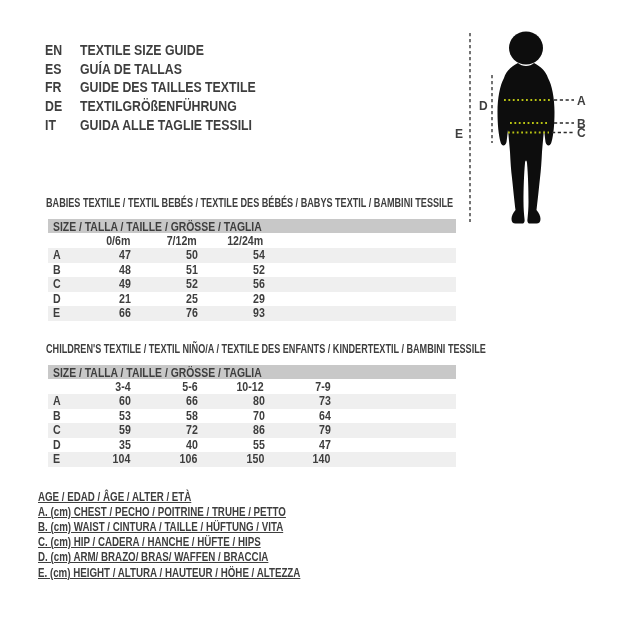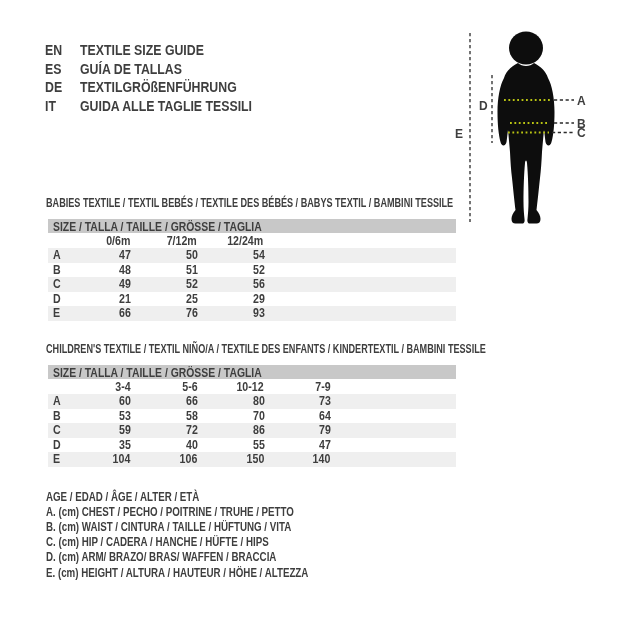--- a/index.html
+++ b/index.html
@@ -37,36 +37,40 @@
   .table-children { top:365px; }
   .tbar { height:14px; background:#c8c8c8; display:flex; align-items:center; padding-left:5px; font-size:13px; }
   .tcols { height:15px; }
   .tcols, .trow { display:grid; grid-template-columns:20px 64px 67px 67px 66px auto; align-items:center; }
   .trow { height:14.5px; }
   .trow.alt { background:#efefef; }
   .cell-lbl { padding-left:5px; text-align:left; }
   .cell-val { text-align:right; }
 
   
-  .legend { position:absolute; left:46px; top:489px; font-size:12.5px; }
+  .legend { position:absolute; left:38px; top:489px; font-size:12.5px;text-decoration:underline; }
   .legend-line { height:15.2px; display:flex; align-items:center; }
 </style>
 </head>
 <body>
 
 <div class="page">
 
   <div class="lang-block">
       <div class="lang-row">
         <span class="lang-code"><span class="t cx88">EN</span></span>
         <span class="t cx88">TEXTILE SIZE GUIDE</span>
       </div>
       <div class="lang-row">
         <span class="lang-code"><span class="t cx88">ES</span></span>
         <span class="t cx88">GUÍA DE TALLAS</span>
+      </div>
+      <div class="lang-row">
+        <span class="lang-code"><span class="t cx88">FR</span></span>
+        <span class="t cx88">GUIDE DES TAILLES TEXTILE</span>
       </div>
       <div class="lang-row">
         <span class="lang-code"><span class="t cx88">DE</span></span>
         <span class="t cx88">TEXTILGRÖßENFÜHRUNG</span>
       </div>
       <div class="lang-row">
         <span class="lang-code"><span class="t cx88">IT</span></span>
         <span class="t cx88">GUIDA ALLE TAGLIE TESSILI</span>
       </div>
     </div>

